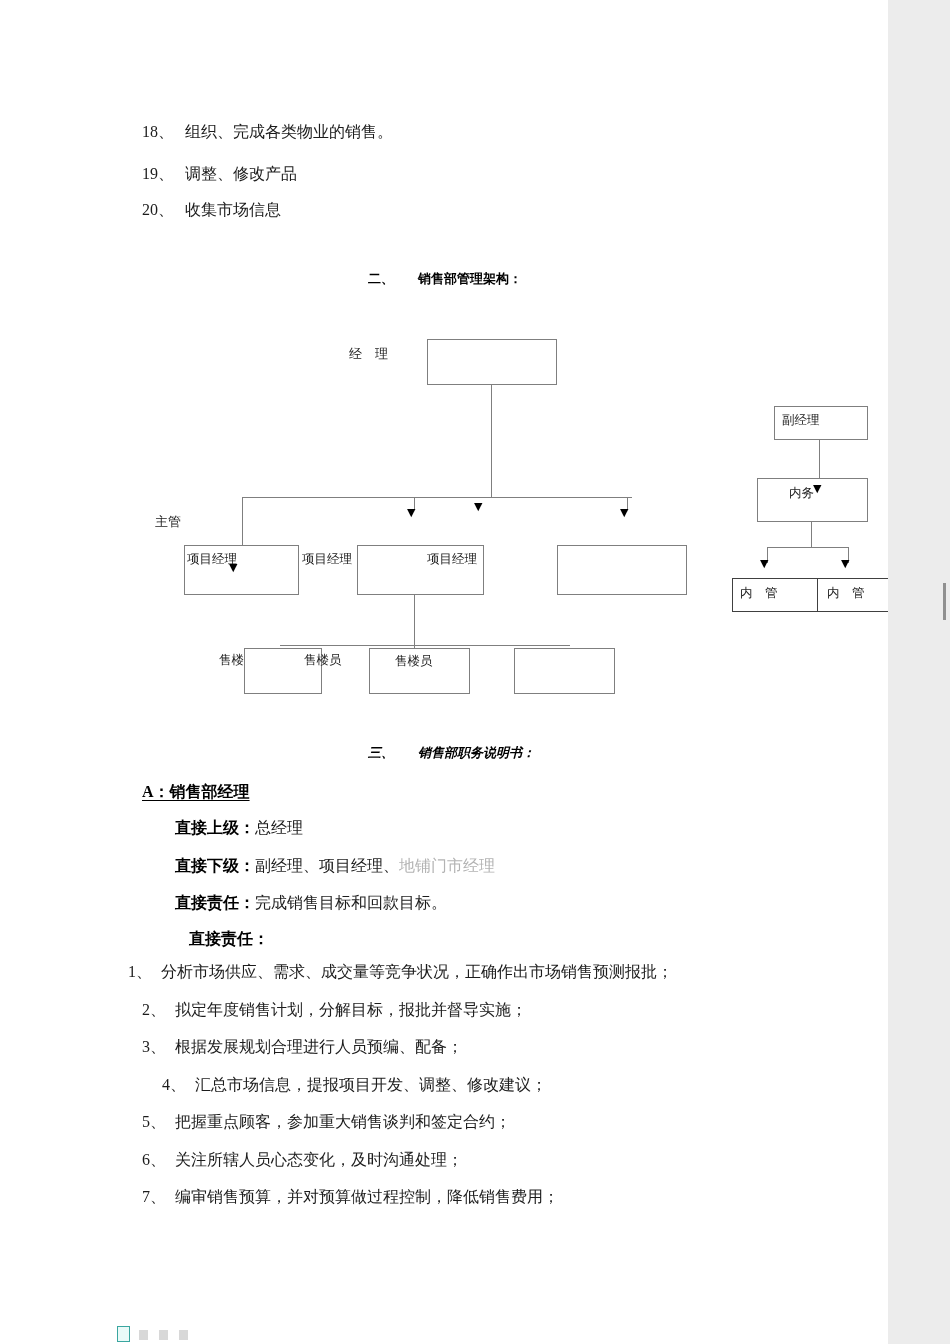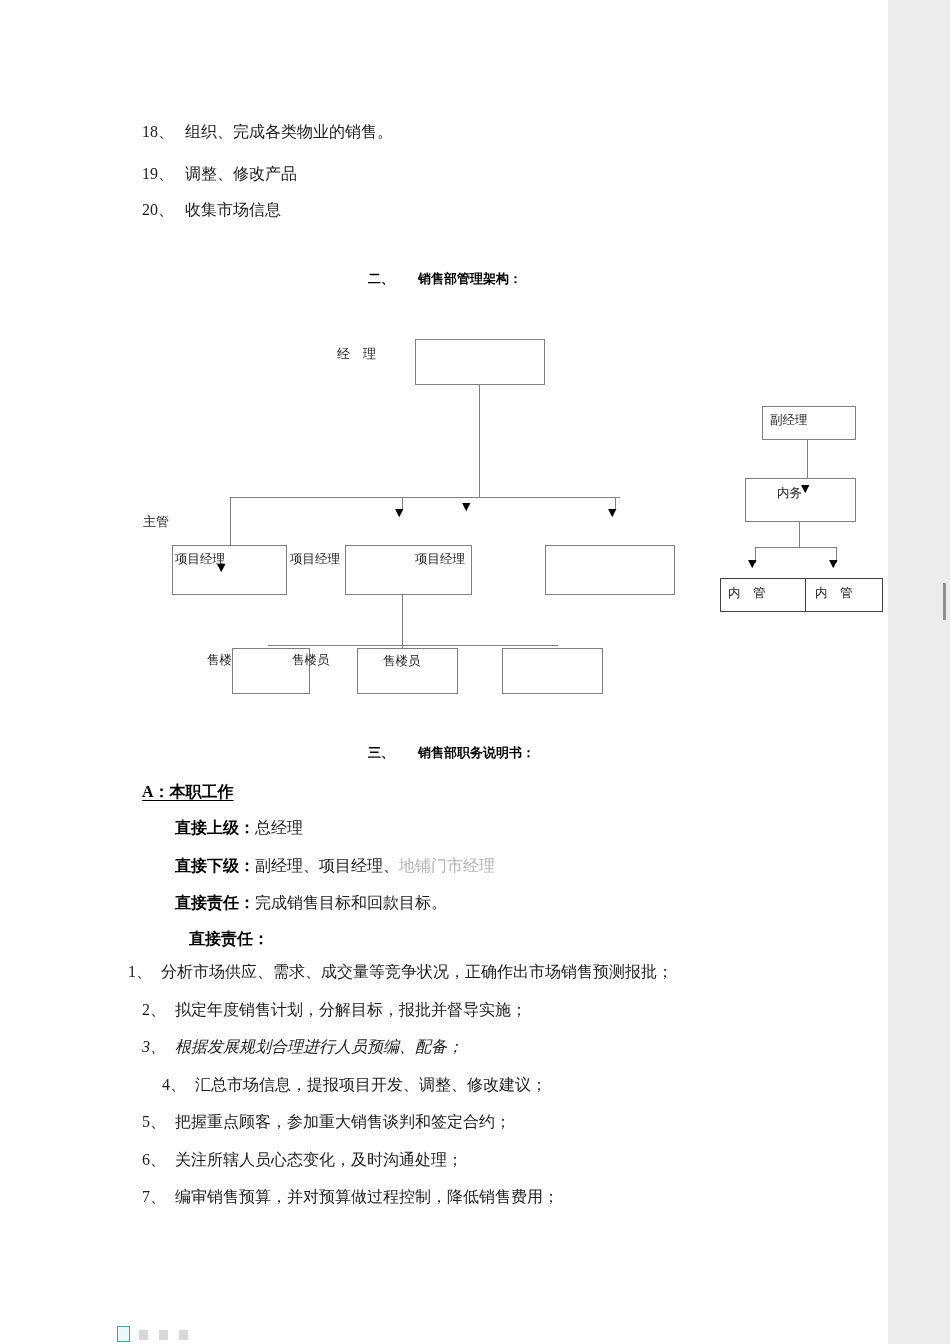--- a/index.html
+++ b/index.html
@@ -11,21 +11,21 @@
   }
   .t{position:absolute;font-size:16px;line-height:1.3;white-space:nowrap;}
   .num3{display:inline-block;width:43px;font-family:"Liberation Serif",serif;}
   .num2{display:inline-block;width:33px;font-family:"Liberation Serif",serif;}
   .heading{position:absolute;font-weight:bold;font-size:13px;white-space:nowrap;color:#000;}
   .hgap{display:inline-block;width:24px;}
   .lbl{font-weight:bold;color:#000;}
   .grayed{color:#b3b3b3;}
   .aheading{position:absolute;font-weight:bold;font-size:16px;text-decoration:underline;text-underline-offset:3px;color:#000;white-space:nowrap;}
   
-  #orgchart{position:absolute;left:0;top:330px;width:774px;height:400px;font-size:13px;}
+  #orgchart{position:absolute;left:12px;top:330px;width:774px;height:400px;font-size:13px;}
   .box{position:absolute;border:1px solid #7f7f7f;background:#fff;box-sizing:border-box;}
   .box-dark{border-color:#404040;}
   .line{position:absolute;background:#7f7f7f;}
   .arrow{position:absolute;font-size:11px;line-height:1;color:#000;font-family:"DejaVu Sans",sans-serif;}
   .olabel{position:absolute;font-size:13px;white-space:nowrap;color:#222;}
   .inlabel{position:absolute;font-size:12.5px;white-space:nowrap;color:#222;}
   
   #right-strip{position:absolute;left:888px;top:0;width:62px;height:1344px;background:#ececec;}
   #scroll-thumb{position:absolute;left:943px;top:583px;width:3px;height:37px;background:#909090;}
   #footer-artifact{position:absolute;left:115px;top:1324px;height:20px;}
@@ -102,46 +102,46 @@
   <div class="arrow" style="left:551px;top:318px;">▼</div>
 
   <div class="inlabel" style="left:207px;top:322px;">售楼员</div>
   <div class="box" style="left:232px;top:318px;width:78px;height:46px;"></div>
   <div class="inlabel" style="left:292px;top:322px;">售楼员</div>
   <div class="box" style="left:357px;top:318px;width:101px;height:46px;"></div>
   <div class="inlabel" style="left:383px;top:323px;">售楼员</div>
   <div class="box" style="left:502px;top:318px;width:101px;height:46px;"></div>
 </div>
 
-<div class="heading" style="left:368px;top:744px;">
+<div class="heading" style="left:368px;top:744px;font-style:italic;">
   <span>三、</span><span class="hgap"></span><span>销售部职务说明书：</span>
 </div>
 
-<div class="aheading" style="left:142px;top:782px;">A：本职工作</div>
+<div class="aheading" style="left:142px;top:782px;">A：销售部经理</div>
 
 <div class="t" style="left:175px;top:818px;">
   <span class="lbl">直接上级：</span><span>总经理</span>
 </div>
 <div class="t" style="left:175px;top:856px;">
   <span class="lbl">直接下级：</span><span>副经理、项目经理、</span><span class="grayed">地铺门市经理</span>
 </div>
 <div class="t" style="left:175px;top:893px;">
   <span class="lbl">直接责任：</span><span>完成销售目标和回款目标。</span>
 </div>
 <div class="t" style="left:161px;top:929px;margin-left:28px;">
   <span class="lbl">直接责任：</span>
 </div>
 
 <div class="t" style="left:128px;top:962px;">
   <span class="num2">1、</span><span>分析市场供应、需求、成交量等竞争状况，正确作出市场销售预测报批；</span>
 </div>
 <div class="t" style="left:142px;top:1000px;">
   <span class="num2">2、</span><span>拟定年度销售计划，分解目标，报批并督导实施；</span>
 </div>
-<div class="t" style="left:142px;top:1037px;font-style:italic;">
+<div class="t" style="left:142px;top:1037px;">
   <span class="num2">3、</span><span>根据发展规划合理进行人员预编、配备；</span>
 </div>
 <div class="t" style="left:142px;top:1075px;margin-left:20px;">
   <span class="num2">4、</span><span>汇总市场信息，提报项目开发、调整、修改建议；</span>
 </div>
 <div class="t" style="left:142px;top:1112px;">
   <span class="num2">5、</span><span>把握重点顾客，参加重大销售谈判和签定合约；</span>
 </div>
 <div class="t" style="left:142px;top:1150px;">
   <span class="num2">6、</span><span>关注所辖人员心态变化，及时沟通处理；</span>

